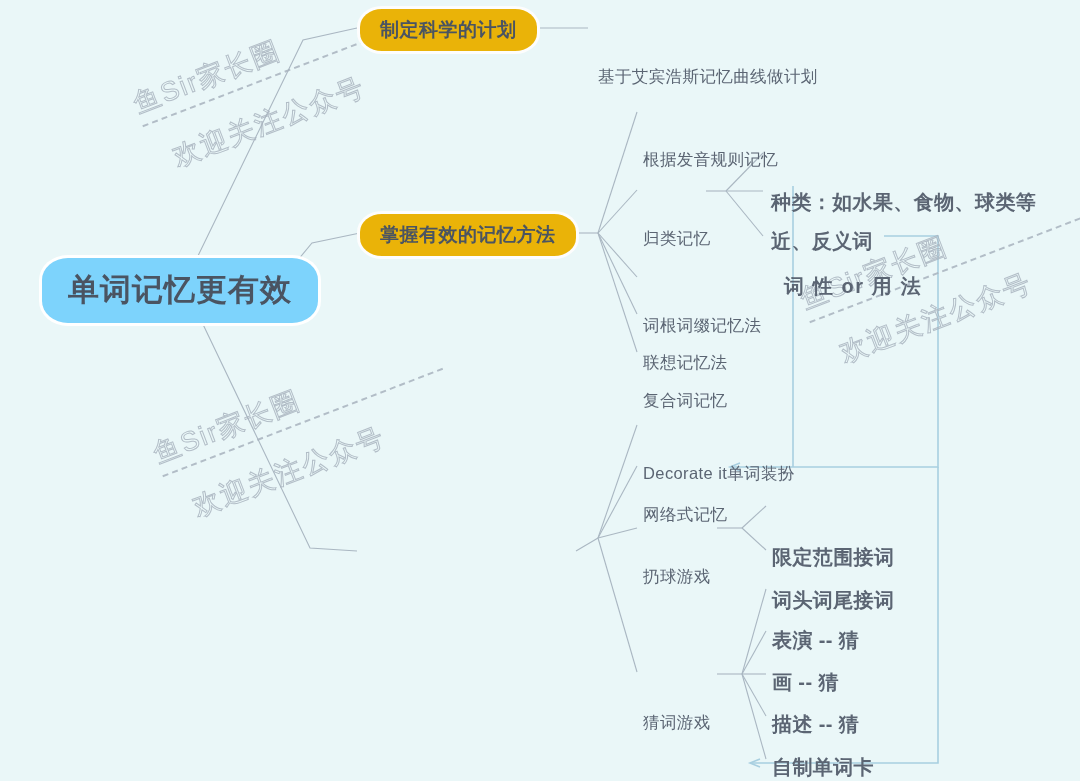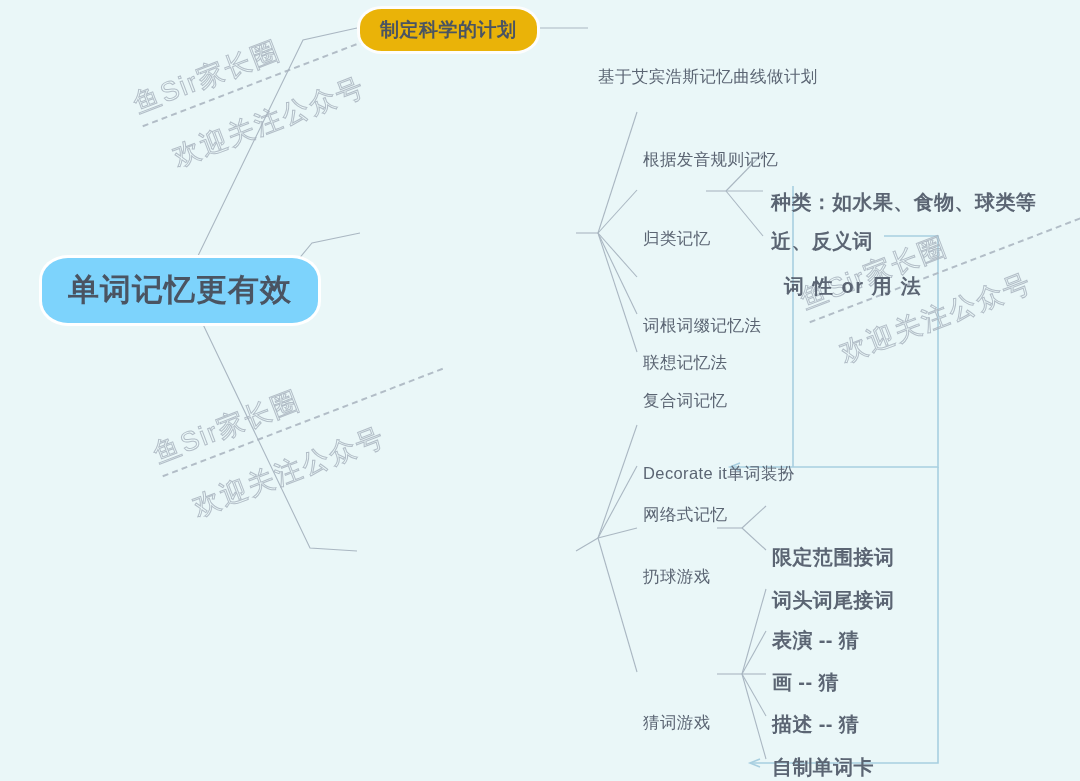--- a/index.html
+++ b/index.html
@@ -189,20 +189,21 @@
     <span>鱼Sir家长圈</span>
     <span class="dash"></span>
     <span class="l2">欢迎关注公众号</span>
   </div>
 
   <div class="node central" style="left:42px; top:258px;">单词记忆更有效</div>
 
   <div class="node branch" style="left:360px; top:9px;">制定科学的计划</div>
   <div class="node leaf" style="left:598px; top:20px;">基于艾宾浩斯记忆曲线做计划</div>
 
+  <div class="node branch" style="left:360px; top:214px;">掌握有效的记忆方法</div>
 
   <div class="node leaf" style="left:643px; top:103px;">根据发音规则记忆</div>
 
   <div class="node leaf" style="left:643px; top:182px;">归类记忆</div>
 
   <div class="node leaf sub" style="left:771px; top:144px;">种类：如水果、食物、球类等</div>
   <div class="node leaf sub" style="left:771px; top:183px;">近、反义词</div>
   <div class="node leaf sub wide" style="left:784px; top:228px;text-align:right;">词 性 or 用 法</div>
 
   <div class="node leaf" style="left:643px; top:269px;">词根词缀记忆法</div>

